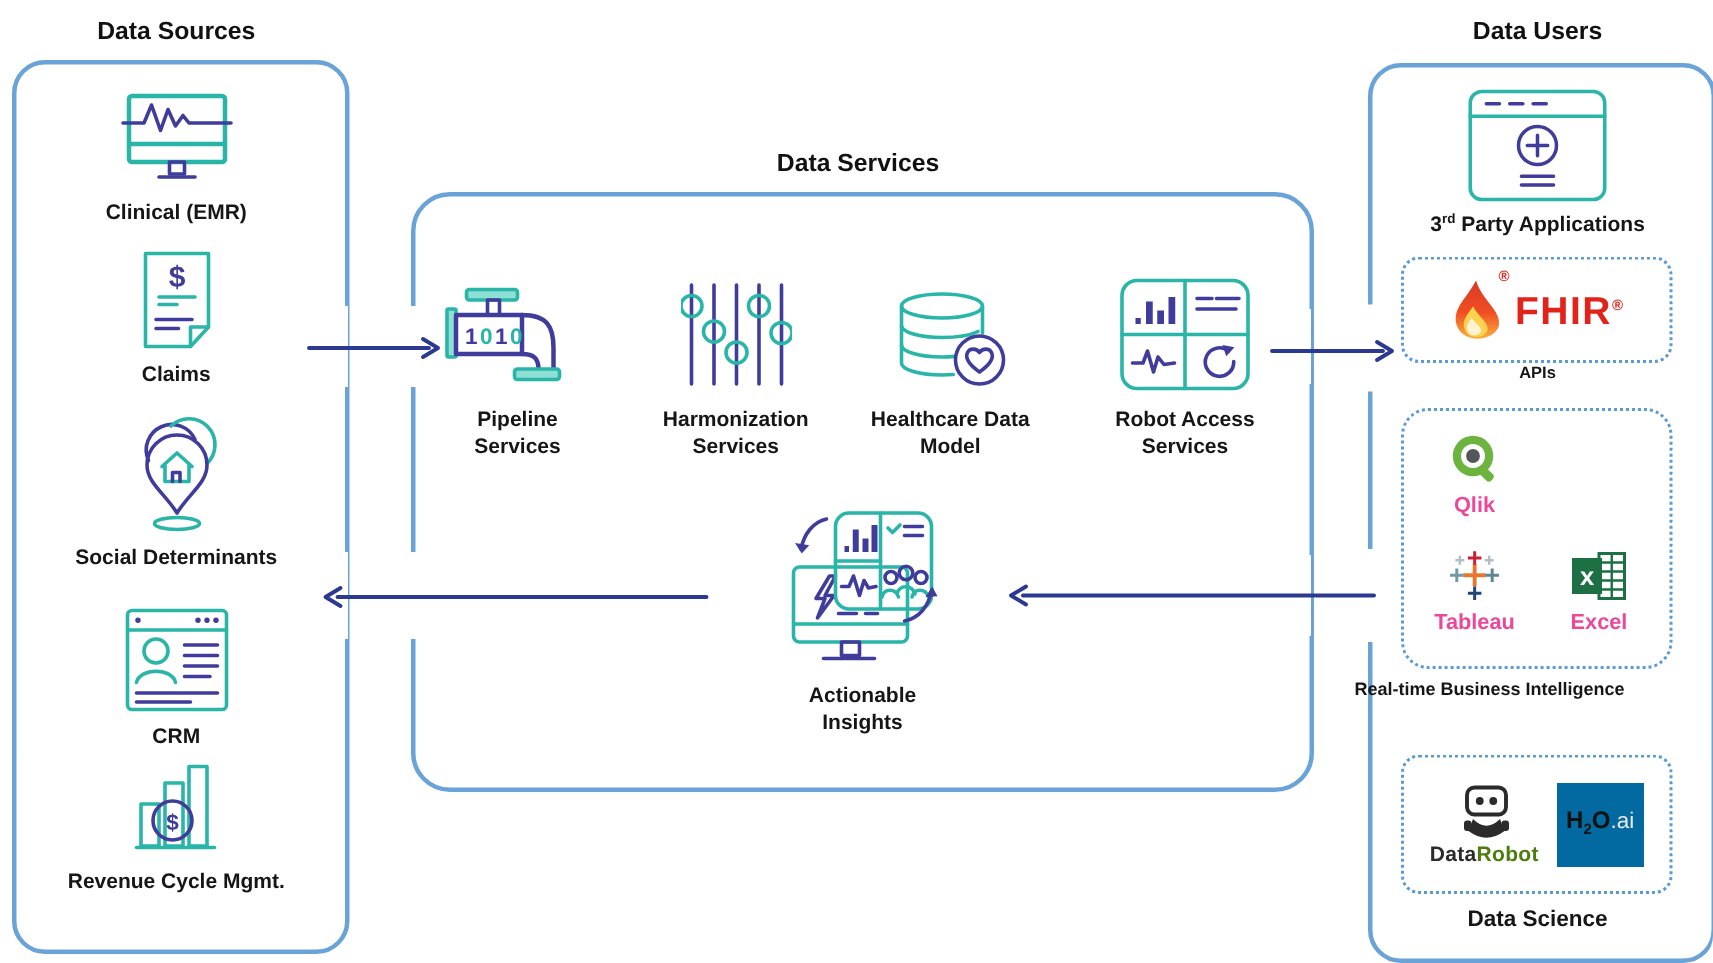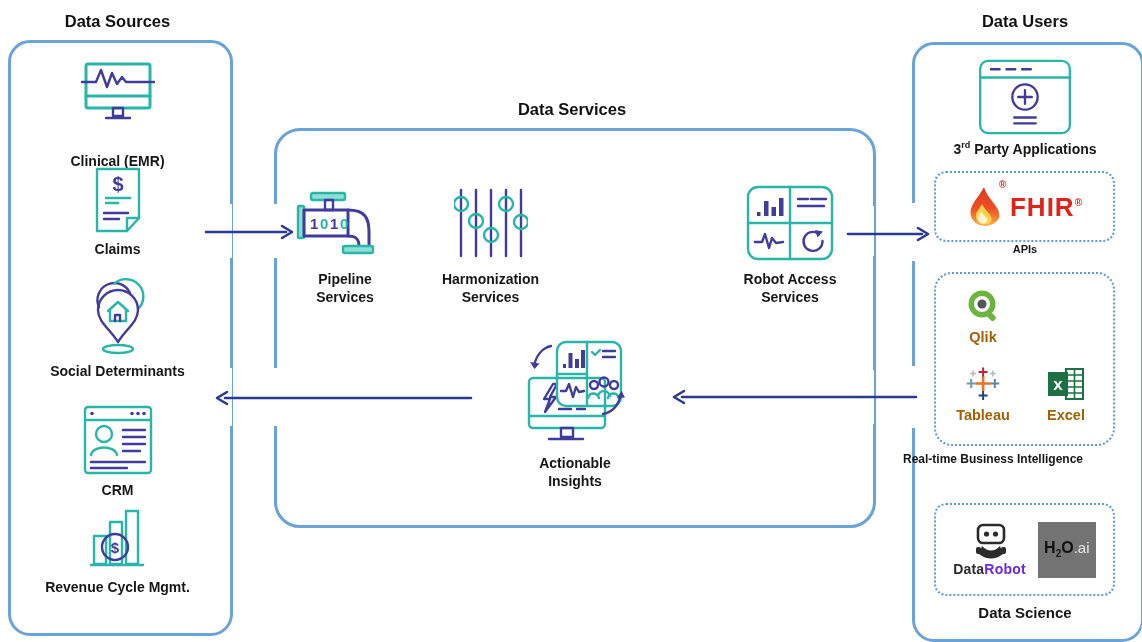--- a/index.html
+++ b/index.html
@@ -18,23 +18,23 @@
   .st2{stroke:#29b5a8;fill:none;stroke-width:2.4;stroke-linecap:round;stroke-linejoin:round;}
   .si{stroke:#403c9c;fill:none;stroke-width:3;stroke-linecap:round;stroke-linejoin:round;}
   .si2{stroke:#403c9c;fill:none;stroke-width:2.4;stroke-linecap:round;stroke-linejoin:round;}
   .ft{fill:#8edfd4;stroke:#29b5a8;stroke-width:2.4;}
   .fi{fill:#403c9c;}
   .aw{stroke:#2b3990;fill:none;stroke-width:2.6;stroke-linecap:round;stroke-linejoin:round;}
   .dollar{font-family:"Liberation Sans",sans-serif;font-weight:700;fill:#403c9c;text-anchor:middle;}
   .bin{font-family:"Liberation Sans",sans-serif;font-weight:700;font-size:15px;}
   .fhir-text{font-weight:700;font-size:26px;color:#e2231a;letter-spacing:1px;line-height:1;}
   .fhir-text sup{font-size:10px;}
-  .tool-lbl{font-weight:700;font-size:14.5px;color:#a16207;margin-top:5px;}
+  .tool-lbl{font-weight:700;font-size:14.5px;color:#ec4899;margin-top:5px;}
   .dr-text{font-weight:700;font-size:14px;letter-spacing:.2px;}
-  .h2o-box{width:58px;height:56px;background:#737373;display:flex;align-items:center;justify-content:center;}
+  .h2o-box{width:58px;height:56px;background:#0369a1;display:flex;align-items:center;justify-content:center;}
   .h2o-text{font-weight:700;font-size:16px;color:#111;}
   .h2o-text sub{font-size:10px;}
   .h2o-ai{color:#e8e8e6;font-weight:400;font-size:15px;}
 </style>
 </head>
 <body>
 
 <div id="canvas">
 
   <div class="title" style="left:8px;top:12px;width:219px;">Data Sources</div>
@@ -64,21 +64,21 @@
   </svg>
   <svg class="arrow" style="left:670px;top:388px;" width="248" height="18">
     <line class="aw" x1="12" y1="9" x2="246" y2="9"></line>
       <path class="aw" d="M14,3 L4,9 L14,15"></path>
   </svg>
   <svg class="arrow" style="left:213px;top:389px;" width="260" height="18">
     <line class="aw" x1="12" y1="9" x2="258" y2="9"></line>
       <path class="aw" d="M14,3 L4,9 L14,15"></path>
   </svg>
 
-  <div class="abs col" style="left:8px;top:60px;width:219px;gap:20px;">
+  <div class="abs col" style="left:8px;top:60px;width:219px;">
     <svg width="76" height="66" viewBox="0 0 76 66">
       <rect class="st" x="6" y="4" width="64" height="44" rx="2"></rect>
       <line class="st" x1="6" y1="36" x2="70" y2="36"></line>
       <polyline class="si2" points="2,22 16,22 21,10 27,27 32,13 37,24 42,17 46,22 74,22"></polyline>
       <rect class="si2" x="33" y="48" width="10" height="8"></rect>
       <line class="si2" x1="26" y1="58" x2="50" y2="58"></line>
     </svg>
     <div class="lbl" style="margin-top:6px;">Clinical (EMR)</div>
   </div>
 
@@ -161,20 +161,32 @@
         <circle class="st2" cx="7" cy="20" r="7" fill="#fff"></circle>
         <circle class="st2" cx="22" cy="37" r="7" fill="#fff"></circle>
         <circle class="st2" cx="37" cy="51" r="7" fill="#fff"></circle>
         <circle class="st2" cx="52" cy="20" r="7" fill="#fff"></circle>
         <circle class="st2" cx="67" cy="38" r="7" fill="#fff"></circle>
       </svg>
     </div>
     <div class="lbl" style="margin-top:8px;width:122px;">Harmonization Services</div>
   </div>
 
+  <div class="abs col" style="left:556px;top:178px;width:155px;">
+    <div style="height:84px;display:flex;align-items:flex-end;">
+      <svg width="80" height="70" viewBox="0 0 80 70">
+        <ellipse class="st2" cx="34" cy="12" rx="27" ry="8"></ellipse>
+        <path class="st2" d="M7,12 V50 c0,4.4 12,8 27,8 2.6,0 5.1,-0.1 7.5,-0.3 M61,12 V30"></path>
+        <path class="st2" d="M7,25 c0,4.4 12,8 27,8 10,0 19,-1.6 24,-4 M7,38 c0,4.4 12,8 27,8 3,0 6,-0.15 8.7,-0.4"></path>
+        <circle class="si2" cx="59" cy="48" r="16" fill="#fff"></circle>
+        <path class="si2" d="M59,56 c-7,-5 -10,-9 -8,-13 1.5,-3 6,-3 8,0 2,-3 6.5,-3 8,0 2,4 -1,8 -8,13 z"></path>
+      </svg>
+    </div>
+    <div class="lbl" style="margin-top:8px;width:110px;">Healthcare Data Model</div>
+  </div>
 
   <div class="abs col" style="left:712px;top:178px;width:156px;">
     <div style="height:84px;display:flex;align-items:flex-end;">
       <svg width="90" height="78" viewBox="0 0 90 78">
         <rect class="st2" x="3" y="3" width="84" height="72" rx="10"></rect>
         <line class="st2" x1="45" y1="3" x2="45" y2="75"></line>
         <line class="st2" x1="3" y1="39" x2="87" y2="39"></line>
         <rect class="fi" x="12" y="28" width="3.5" height="4"></rect>
         <rect class="fi" x="19" y="17" width="4.5" height="15"></rect>
         <rect class="fi" x="26.5" y="23" width="4.5" height="9"></rect>
@@ -308,21 +320,21 @@
   <div class="dotted" style="left:934px;top:503px;width:177px;height:89px;display:flex;align-items:center;justify-content:center;gap:12px;">
     <div class="col">
       <svg width="52" height="38" viewBox="0 0 52 38">
         <rect x="14" y="2" width="26" height="18" rx="5" fill="#fff" stroke="#2b2b2b" stroke-width="2.6"></rect>
         <circle cx="22.5" cy="11" r="2.6" fill="#2b2b2b"></circle>
         <circle cx="31.5" cy="11" r="2.6" fill="#2b2b2b"></circle>
         <path d="M18,23 q9,9 18,0 l3,8 q-12,9 -24,0 z" fill="#2b2b2b"></path>
         <rect x="12" y="24" width="5" height="7" rx="2" fill="#2b2b2b"></rect>
         <rect x="37" y="24" width="5" height="7" rx="2" fill="#2b2b2b"></rect>
       </svg>
-      <div class="dr-text"><span style="color:#2b2b2b;">Data</span><span style="color:#6d28d9;">Robot</span></div>
+      <div class="dr-text"><span style="color:#2b2b2b;">Data</span><span style="color:#4d7c0f;">Robot</span></div>
     </div>
     <div class="h2o-box">
       <span class="h2o-text"><span>H</span><sub>2</sub><span>O</span><span class="h2o-ai">.ai</span></span>
     </div>
   </div>
   <div class="lbl abs" style="left:912px;top:603px;width:226px;font-size:15px;z-index:2;">Data Science</div>
 
 </div>
 
 </body></html>

